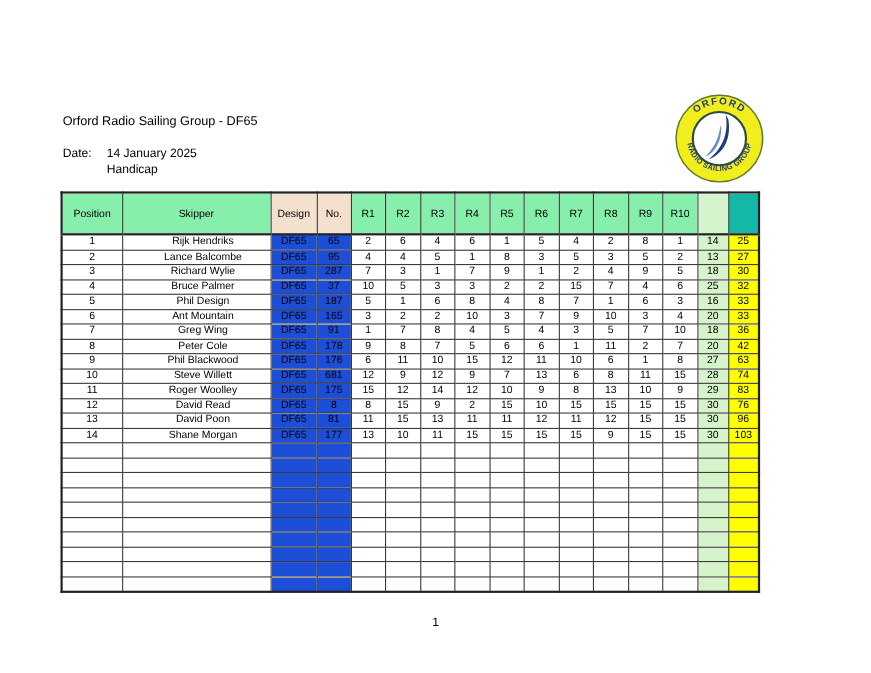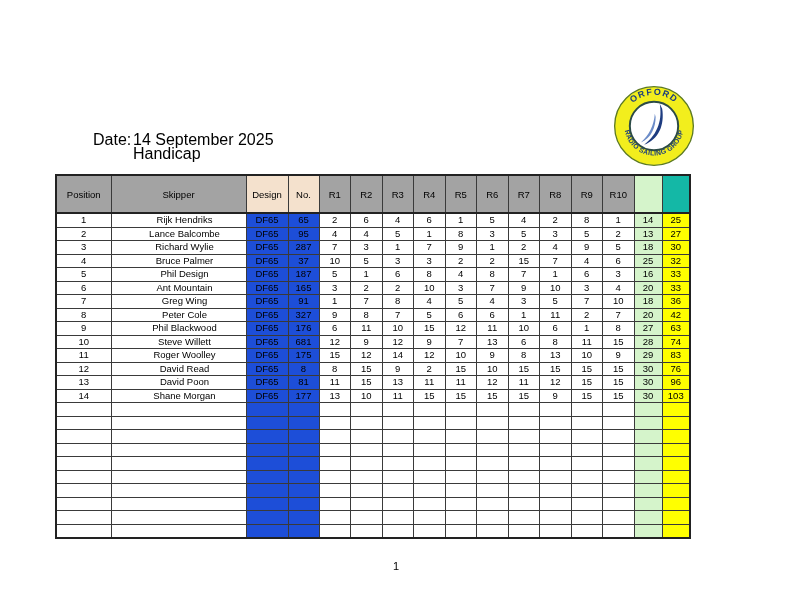--- a/index.html
+++ b/index.html
@@ -12,23 +12,22 @@
     overflow: hidden;
   }
   .page { position: relative; width: 792px; height: 612px; background: #fff; }
 
   .doc-title {
     position: absolute; left: 57px; top: 104px;
     font-size: 11.5px; line-height: 15px; color: #000;
   }
   .date-block {
     position: absolute; left: 57px; top: 133px;
-    font-size: 16px; line-height: 14px;
+    font-size: 11px; line-height: 14px;
     display: flex;
-    margin-left: 36px;
   }
   .date-label { width: 40px; }
   .date-values div { line-height: 14px; }
 
   .logo {
     position: absolute; left: 613px; top: 84px;
     width: 82px; height: 84px;
   }
 
   table.results {
@@ -43,44 +42,45 @@
     padding: 0; overflow: hidden;
     text-align: center; vertical-align: middle;
     font-weight: normal;
   }
   thead th {
     height: 36px; font-size: 9.5px;
     white-space: pre-line; line-height: 11px;
     border-bottom: 2px solid #222;
   }
   tbody td { height: 12.5px; line-height: 12.5px; font-size: 9.5px; }
-  .h-gray   { background: #a3a3a3; margin-left: 46px; }
+  .h-gray   { background: #86efac; margin-left: 46px; }
   .h-tan    { background: #f4e1cd; text-align: center; }
   .h-green  { background: #d5f4cb; padding-left: 44px; }
   .h-yellow { background: #14b8a6; padding-left: 41px; }
   .c-skipper { text-align: center; padding-left: 12px; }
   .c-design, .c-no { background: #1d4ed8; }
   .c-drop  { background: #d5f4cb; }
   .c-total { background: #ffff00; }
 
   .page-number {
     position: absolute; left: 0; top: 560px; width: 792px;
     text-align: center; font-size: 11px;
   }
 </style>
 </head>
 <body>
 
 <div class="page">
 
+  <div class="doc-title">Orford Radio Sailing Group - DF65</div>
 
   <div class="date-block">
     <div class="date-label">Date:</div>
     <div class="date-values">
-      <div>14 September 2025</div>
+      <div>14 January 2025</div>
       <div>Handicap</div>
     </div>
   </div>
 
   <svg class="logo" viewBox="0 0 100 102">
     <circle cx="50" cy="51" r="48" fill="#f2ee1d" stroke="#5c7a23" stroke-width="1.6"></circle>
     <circle cx="50" cy="51" r="29.5" fill="#ffffff" stroke="#2c4b46" stroke-width="2.4"></circle>
     <path id="arcTop" d="M 12,51 A 38,38 0 0 1 88,51" fill="none"></path>
     <path id="arcBot" d="M 14,51 A 36,36 0 0 0 86,51" fill="none"></path>
     <text font-size="11" font-weight="bold" fill="#1c3e7e" letter-spacing="1.6">
@@ -258,21 +258,21 @@
           <td class="c-r">5</td>
           <td class="c-r">7</td>
           <td class="c-r">10</td>
           <td class="c-drop">18</td>
           <td class="c-total">36</td>
         </tr>
         <tr>
           <td class="c-pos">8</td>
           <td class="c-skipper">Peter Cole</td>
           <td class="c-design">DF65</td>
-          <td class="c-no">327</td>
+          <td class="c-no">178</td>
           <td class="c-r">9</td>
           <td class="c-r">8</td>
           <td class="c-r">7</td>
           <td class="c-r">5</td>
           <td class="c-r">6</td>
           <td class="c-r">6</td>
           <td class="c-r">1</td>
           <td class="c-r">11</td>
           <td class="c-r">2</td>
           <td class="c-r">7</td>

